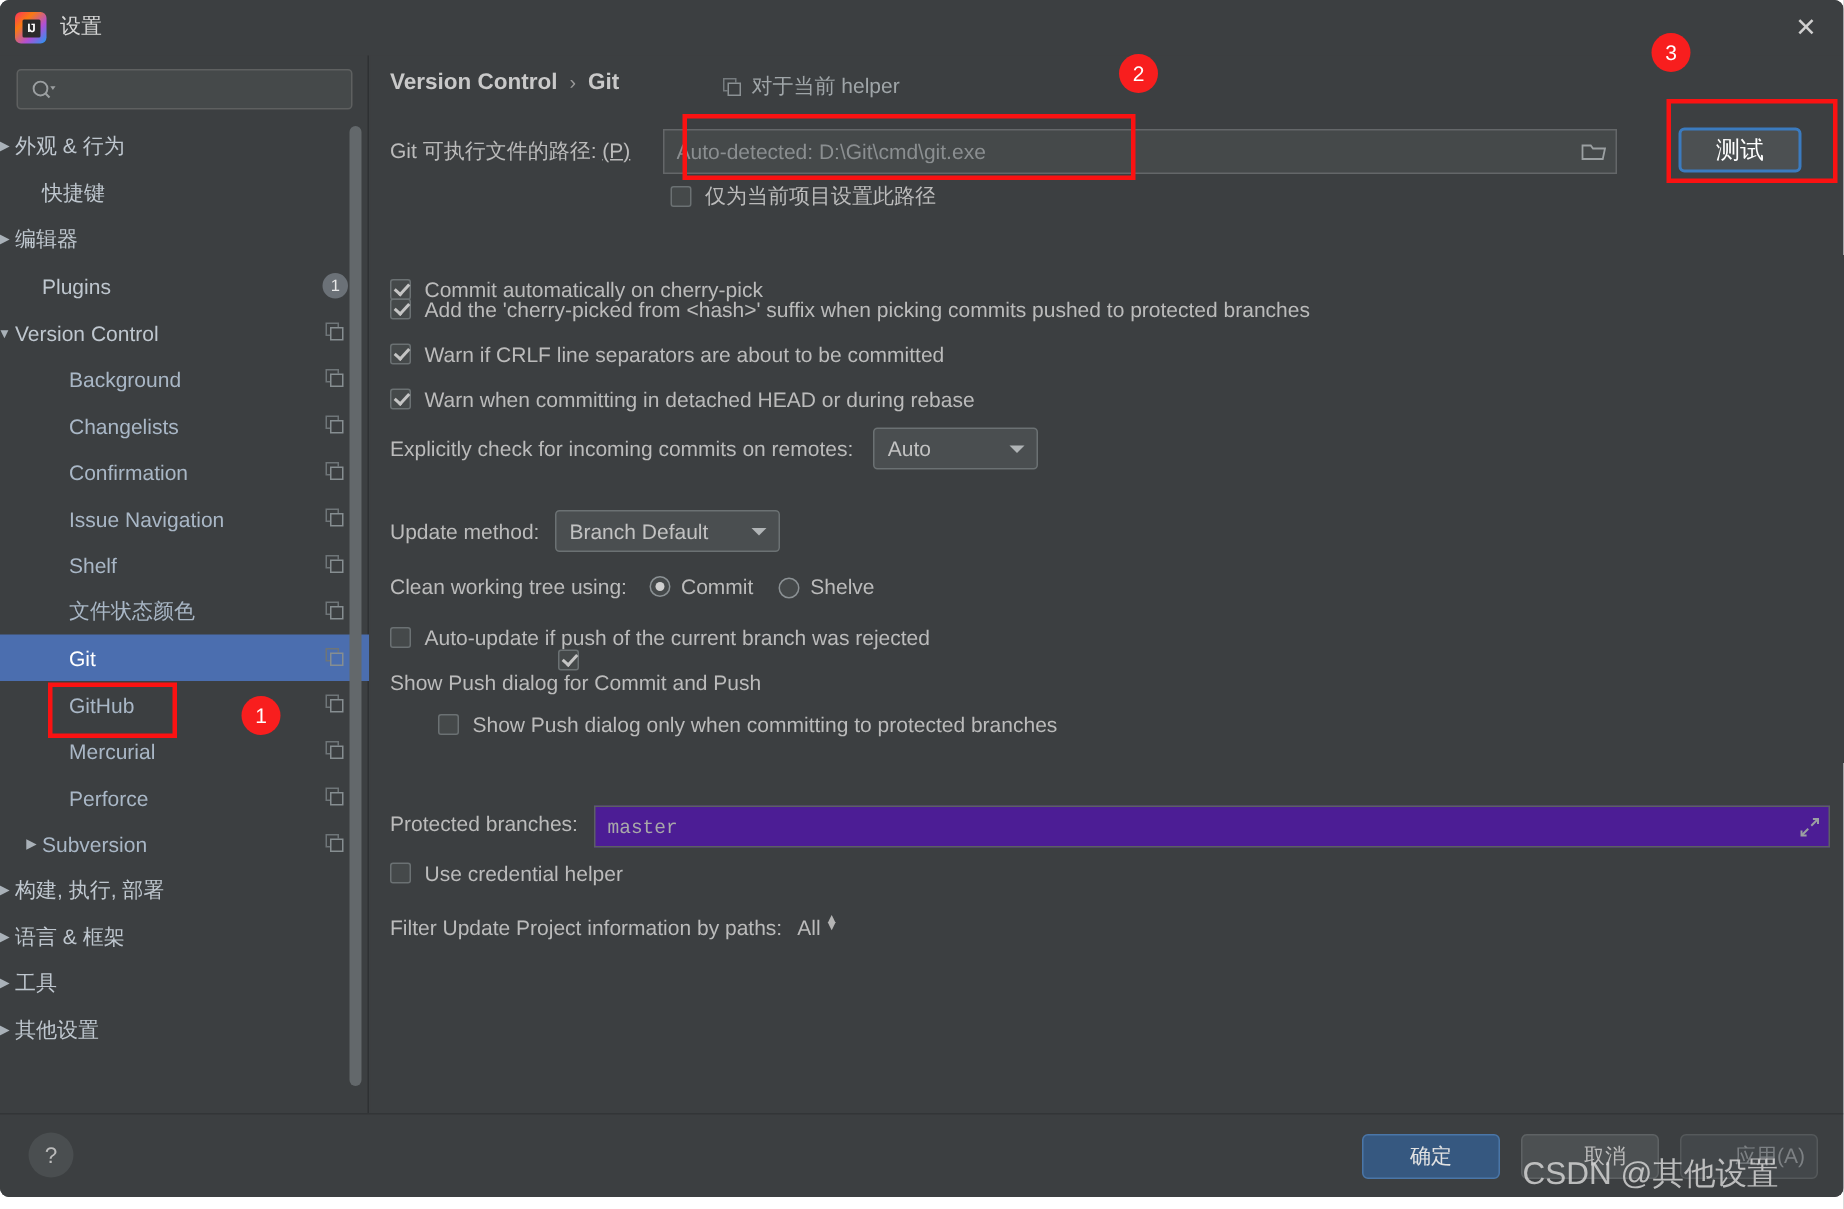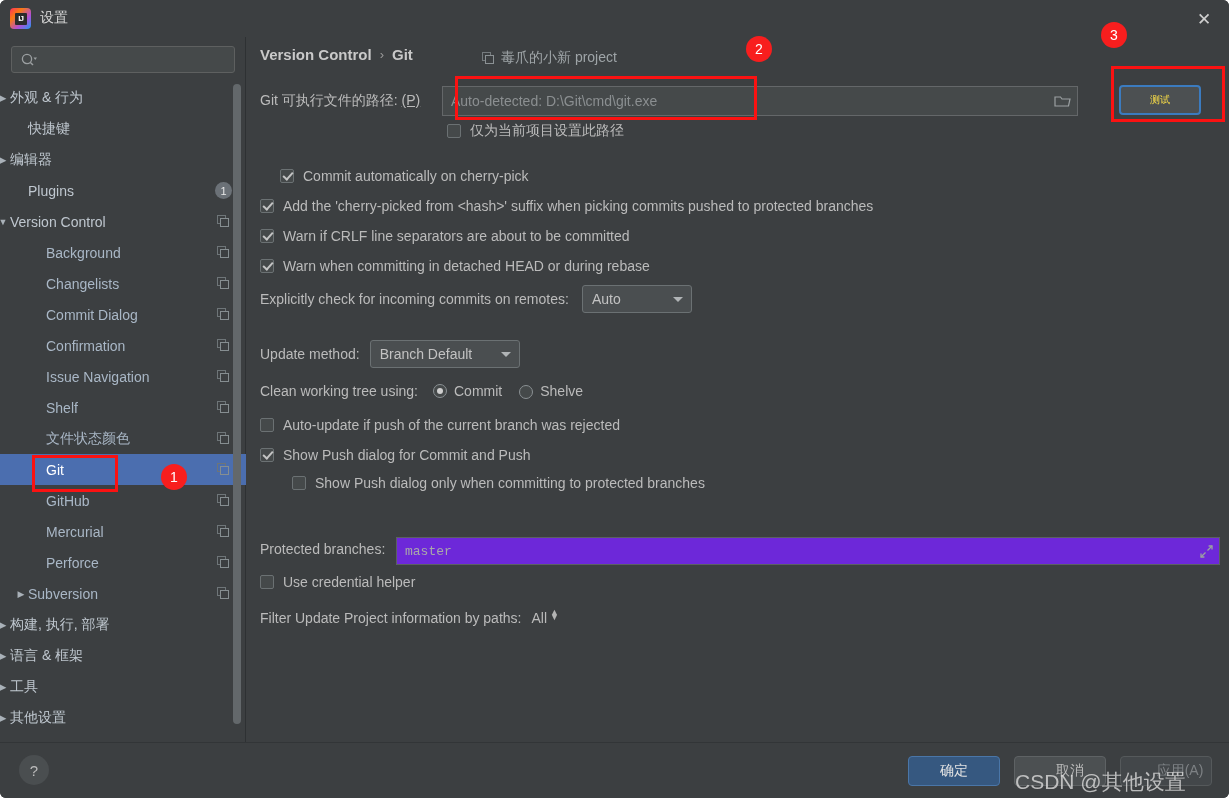--- a/index.html
+++ b/index.html
@@ -202,21 +202,21 @@
   .folder-icon {
     width: 30px; height: 28px;
     display: flex; align-items: center; justify-content: center;
   }
   .test-btn {
     position: absolute; left: 872px; top: 48px;
     width: 82px; height: 30px;
     background: #4c5052;
     border: 2px solid #3b7bbf;
     border-radius: 4px;
-    color: #fde047; font-size: 10px;
+    color: #ffffff; font-size: 16px;
     display: flex; align-items: center; justify-content: center;
     cursor: pointer;
   }
 
   .chk-row {
     position: absolute;
     display: flex; align-items: center;
     color: #bbbbbb; font-size: 14px;
     cursor: pointer;
   }
@@ -275,21 +275,21 @@
     position: absolute; right: 8px; top: 11px;
     width: 0; height: 0;
     border-left: 5px solid transparent;
     border-right: 5px solid transparent;
     border-top: 5px solid #b0b4b6;
   }
 
   .pb-field {
     position: absolute; left: 149px; top: 500px;
     width: 824px; height: 28px;
-    background: #6d28d9;
+    background: #4c1d95;
     border: 1px solid #5c6062;
     display: flex; align-items: center;
   }
   .pb-field input {
     flex: 1;
     background: transparent; border: none; outline: none;
     color: #a9a9a9; font-size: 13px;
     padding: 0 8px;
     font-family: "Liberation Mono", monospace;
   }
@@ -422,28 +422,20 @@
           <div class="tree-row">
             <span class="tw" style="margin-left: 32px;"></span>
             <span class="tree-label">Changelists</span>
             <span class="copy-icon">
               <span class="sq1"></span>
               <span class="sq2"></span>
             </span>
           </div>
           <div class="tree-row">
             <span class="tw" style="margin-left: 32px;"></span>
-            <span class="tree-label">Commit Dialog</span>
-            <span class="copy-icon">
-              <span class="sq1"></span>
-              <span class="sq2"></span>
-            </span>
-          </div>
-          <div class="tree-row">
-            <span class="tw" style="margin-left: 32px;"></span>
             <span class="tree-label">Confirmation</span>
             <span class="copy-icon">
               <span class="sq1"></span>
               <span class="sq2"></span>
             </span>
           </div>
           <div class="tree-row">
             <span class="tw" style="margin-left: 32px;"></span>
             <span class="tree-label">Issue Navigation</span>
             <span class="copy-icon">
@@ -536,21 +528,21 @@
         <span>Version Control</span>
         <span class="bc-sep">›</span>
         <span>Git</span>
       </div>
 
       <div class="for-project">
         <span class="fp-icon">
             <span class="sq1"></span>
             <span class="sq2"></span>
           </span>
-        <span>毒爪的小新 project</span>
+        <span>对于当前 helper</span>
       </div>
 
       <div class="row-path">
         <div class="lbl-path">
           <span>Git 可执行文件的路径:</span> <u>(P)</u>
         </div>
         <div class="path-field">
           <input value="" placeholder="Auto-detected: D:\Git\cmd\git.exe" style="">
           <span class="folder-icon">
             <svg width="17" height="14" viewBox="0 0 17 14">
@@ -560,21 +552,21 @@
         </div>
       </div>
 
       <div class="test-btn">测试</div>
 
       <div class="chk-row" style="left:200px; top:85px;">
         <span class="cb"></span>
         <span>仅为当前项目设置此路径</span>
       </div>
 
-      <div class="chk-row" style="left:13px; top:131px;margin-left:20px;">
+      <div class="chk-row" style="left:13px; top:148px;">
         <span class="cb checked"></span>
         <span>Commit automatically on cherry-pick</span>
       </div>
       <div class="chk-row" style="left:13px; top:161px;">
         <span class="cb checked"></span>
         <span>Add the 'cherry-picked from &lt;hash&gt;' suffix when picking commits pushed to protected branches</span>
       </div>
       <div class="chk-row" style="left:13px; top:191px;">
         <span class="cb checked"></span>
         <span>Warn if CRLF line separators are about to be committed</span>
@@ -609,21 +601,21 @@
         <span style="display:inline-flex; align-items:flex-end; margin-left:17px;">
           <span class="rb"></span>
           <span>Shelve</span>
         </span>
       </div>
 
       <div class="chk-row" style="left:13px; top:380px;">
         <span class="cb"></span>
         <span>Auto-update if push of the current branch was rejected</span>
       </div>
-      <div class="chk-row" style="left:13px; top:410px;">
+      <div class="chk-row" style="left:13px; top:396px;flex-direction:column;">
         <span class="cb checked"></span>
         <span>Show Push dialog for Commit and Push</span>
       </div>
       <div class="chk-row" style="left:45px; top:438px;">
         <span class="cb"></span>
         <span>Show Push dialog only when committing to protected branches</span>
       </div>
 
       <div class="inline-row" style="left:13px; top:504px;">
         <span>Protected branches:</span>

